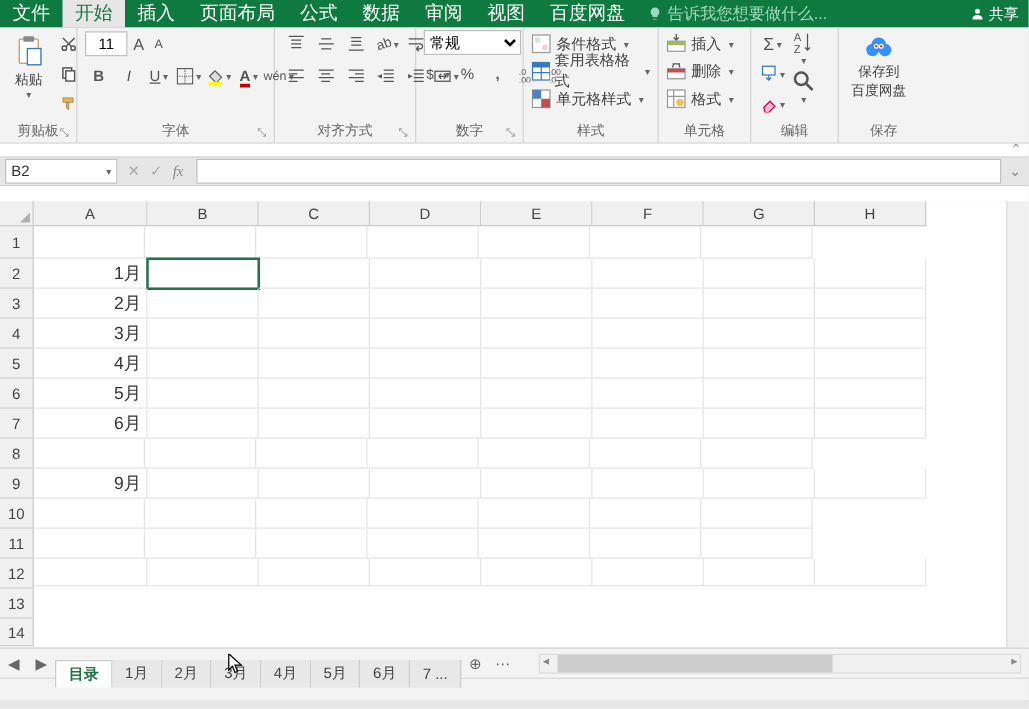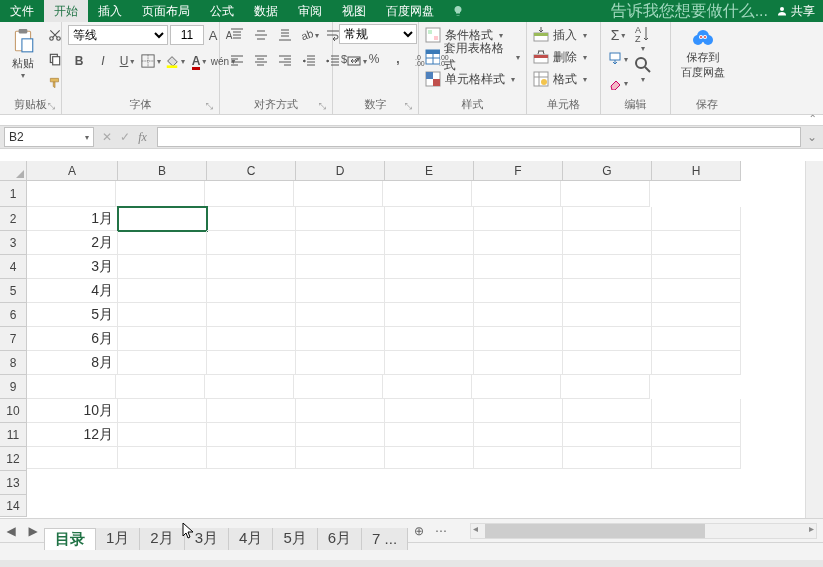--- a/index.html
+++ b/index.html
@@ -1,20 +1,20 @@
 <!DOCTYPE html>
 <html><head>
 <meta charset="utf-8">
 <style>
 * { margin:0; padding:0; box-sizing:border-box; font-family:"Microsoft YaHei",Arial,sans-serif; }
 body { width:823px; height:567px; background:#e6e6e6; overflow:hidden; font-size:12px; color:#333; }
 .titlebar { height:22px; background:#0e7a40; display:flex; align-items:center; }
-.tab { padding:0 10px; height:22px; line-height:22px; color:#fff; font-size:12px; cursor:pointer; }
+.tab { padding:0 10px; height:22px; line-height:22px; color:#fff; font-size:15px; cursor:pointer; }
 .tab.active { background:#e6e6e6; color:#217346; }
-.tellme { flex:1; display:flex; align-items:center; color:#a0d8bd; font-size:16px; padding-left:8px;justify-content:space-between; }
+.tellme { flex:1; display:flex; align-items:center; color:#a0d8bd; font-size:13px; padding-left:8px; }
 .tellme svg { margin-right:4px; }
 .share { padding:0 8px; color:#fff; display:flex; align-items:center; }
 .ribbon { height:93px; background:#f3f3f3; border-bottom:1px solid #d4d4d4; display:flex; }
 .group { border-right:1px solid #d4d4d4; padding:2px 6px 0 6px; display:flex; flex-direction:column; justify-content:space-between; }
 .group-body { flex:1; display:flex; align-items:flex-start; gap:4px; }
 .group-label { text-align:center; font-size:11px; color:#666; padding:2px 0; position:relative; }
 .group-label .dlg { position:absolute; right:0; bottom:2px; font-size:9px; color:#888; }
 .vstack { display:flex; flex-direction:column; gap:2px; }
 .hstack { display:flex; align-items:center; gap:2px; }
 select,input.sz { height:20px; border:1px solid #c0c0c0; font-size:12px; background:#fff; }
@@ -40,21 +40,21 @@
 .cell-row { display:flex; }
 .cell { border-right:1px solid #e6e6e6; border-bottom:1px solid #e6e6e6; padding:0 4px; display:flex; align-items:center; }
 .cell.right { justify-content:flex-end; }
 .cell.head { font-size:15px; }
 .cell.selected { outline:2px solid #217346; outline-offset:-1px; background:#fff; }
 .grid-left { display:flex; flex-direction:column; }
 .grid-right { flex:1; display:flex; flex-direction:column; overflow:hidden; }
 .vscroll { width:18px; background:#f0f0f0; border-left:1px solid #ddd; }
 .tabs-row { height:24px; background:#f3f3f3; border-top:1px solid #d4d4d4; display:flex; align-items:center; }
 .nav-btn { width:18px; height:18px; display:flex; align-items:center; justify-content:center; color:#666; cursor:pointer; margin:0 2px; }
-.sheet-tab { height:22px; padding:0 10px; display:flex; align-items:center; border-right:1px solid #ccc; background:#e8e8e8; cursor:pointer; font-size:15px; color:#444;margin-top:16px; }
+.sheet-tab { height:22px; padding:0 10px; display:flex; align-items:center; border-right:1px solid #ccc; background:#e8e8e8; cursor:pointer; font-size:12px; color:#444;margin-top:16px; }
 .sheet-tab.active { background:#fff; border-bottom:none; color:#217346; font-weight:bold; border-top:1px solid #ccc; border-left:1px solid #ccc; }
 .hscroll { flex:1; height:16px; background:#f0f0f0; margin:0 6px; border:1px solid #ddd; position:relative; }
 .hscroll-thumb { position:absolute; left:0; top:0; height:14px; width:220px; background:#cdcdcd; }
 .status-bar { height:18px; background:#f3f3f3; border-top:1px solid #d4d4d4; }
 .cursor-img { position:absolute; left:182px; top:4px; pointer-events:none; }
 .style-menu-item { display:flex; align-items:center; height:22px; cursor:pointer; font-size:12px; color:#444; gap:4px; }
 .dd { font-size:8px; color:#666; margin-left:2px; }
 </style>
 </head>
 <body>
@@ -117,21 +117,20 @@
             </svg>
           </div>
       </div>
     </div>
     <div class="group-label"><span>剪贴板</span><span class="dlg">⤡</span></div>
   </div>
 
   <div class="group" style="width:158px">
     <div class="group-body vstack" style="gap:4px">
       <div class="hstack">
-        <select class="fontname"><option>等线</option></select>
         <input class="sz" value="11" style="">
         <div class="icon-btn" style="width:14px">
             <span style="font-size:13px">A</span>
           </div>
         <div class="icon-btn" style="width:14px">
             <span style="font-size:10px">A</span>
           </div>
       </div>
       <div class="hstack">
         <div class="icon-btn">
@@ -514,50 +513,48 @@
           <div class="cell right" style="width: 91px; height: 24px; font-size: 14px;">6月</div>
           <div class="cell" style="width: 89px; height: 24px;"></div>
           <div class="cell" style="width: 89px; height: 24px;"></div>
           <div class="cell" style="width: 89px; height: 24px;"></div>
           <div class="cell" style="width: 89px; height: 24px;"></div>
           <div class="cell" style="width: 89px; height: 24px;"></div>
           <div class="cell" style="width: 89px; height: 24px;"></div>
           <div class="cell" style="width: 89px; height: 24px;"></div>
         </div>
         <div class="cell-row">
-          <div class="cell right" style="width: 91px; height: 24px; font-size: 14px;">8月</div>
-          <div class="cell" style="width: 89px; height: 24px;"></div>
-          <div class="cell" style="width: 89px; height: 24px;"></div>
-          <div class="cell" style="width: 89px; height: 24px;"></div>
-          <div class="cell" style="width: 89px; height: 24px;"></div>
-          <div class="cell" style="width: 89px; height: 24px;"></div>
-          <div class="cell" style="width: 89px; height: 24px;"></div>
-          <div class="cell" style="width: 89px; height: 24px;"></div>
-        </div>
-        <div class="cell-row">
-          <div class="cell" style="width: 89px; height: 24px;"></div>
-          <div class="cell" style="width: 89px; height: 24px;"></div>
-          <div class="cell" style="width: 89px; height: 24px;"></div>
-          <div class="cell" style="width: 89px; height: 24px;"></div>
-          <div class="cell" style="width: 89px; height: 24px;"></div>
-          <div class="cell" style="width: 89px; height: 24px;"></div>
-          <div class="cell" style="width: 89px; height: 24px;"></div>
-        </div>
-        <div class="cell-row">
-          <div class="cell right" style="width: 91px; height: 24px; font-size: 14px;">10月</div>
-          <div class="cell" style="width: 89px; height: 24px;"></div>
-          <div class="cell" style="width: 89px; height: 24px;"></div>
-          <div class="cell" style="width: 89px; height: 24px;"></div>
-          <div class="cell" style="width: 89px; height: 24px;"></div>
-          <div class="cell" style="width: 89px; height: 24px;"></div>
-          <div class="cell" style="width: 89px; height: 24px;"></div>
-          <div class="cell" style="width: 89px; height: 24px;"></div>
-        </div>
-        <div class="cell-row">
-          <div class="cell right" style="width: 91px; height: 24px; font-size: 14px;">12月</div>
+          <div class="cell" style="width: 89px; height: 24px;"></div>
+          <div class="cell" style="width: 89px; height: 24px;"></div>
+          <div class="cell" style="width: 89px; height: 24px;"></div>
+          <div class="cell" style="width: 89px; height: 24px;"></div>
+          <div class="cell" style="width: 89px; height: 24px;"></div>
+          <div class="cell" style="width: 89px; height: 24px;"></div>
+          <div class="cell" style="width: 89px; height: 24px;"></div>
+        </div>
+        <div class="cell-row">
+          <div class="cell right" style="width: 91px; height: 24px; font-size: 14px;">9月</div>
+          <div class="cell" style="width: 89px; height: 24px;"></div>
+          <div class="cell" style="width: 89px; height: 24px;"></div>
+          <div class="cell" style="width: 89px; height: 24px;"></div>
+          <div class="cell" style="width: 89px; height: 24px;"></div>
+          <div class="cell" style="width: 89px; height: 24px;"></div>
+          <div class="cell" style="width: 89px; height: 24px;"></div>
+          <div class="cell" style="width: 89px; height: 24px;"></div>
+        </div>
+        <div class="cell-row">
+          <div class="cell" style="width: 89px; height: 24px;"></div>
+          <div class="cell" style="width: 89px; height: 24px;"></div>
+          <div class="cell" style="width: 89px; height: 24px;"></div>
+          <div class="cell" style="width: 89px; height: 24px;"></div>
+          <div class="cell" style="width: 89px; height: 24px;"></div>
+          <div class="cell" style="width: 89px; height: 24px;"></div>
+          <div class="cell" style="width: 89px; height: 24px;"></div>
+        </div>
+        <div class="cell-row">
           <div class="cell" style="width: 89px; height: 24px;"></div>
           <div class="cell" style="width: 89px; height: 24px;"></div>
           <div class="cell" style="width: 89px; height: 24px;"></div>
           <div class="cell" style="width: 89px; height: 24px;"></div>
           <div class="cell" style="width: 89px; height: 24px;"></div>
           <div class="cell" style="width: 89px; height: 24px;"></div>
           <div class="cell" style="width: 89px; height: 24px;"></div>
         </div>
         <div class="cell-row">
           <div class="cell" style="width: 91px; height: 22px;"></div>

